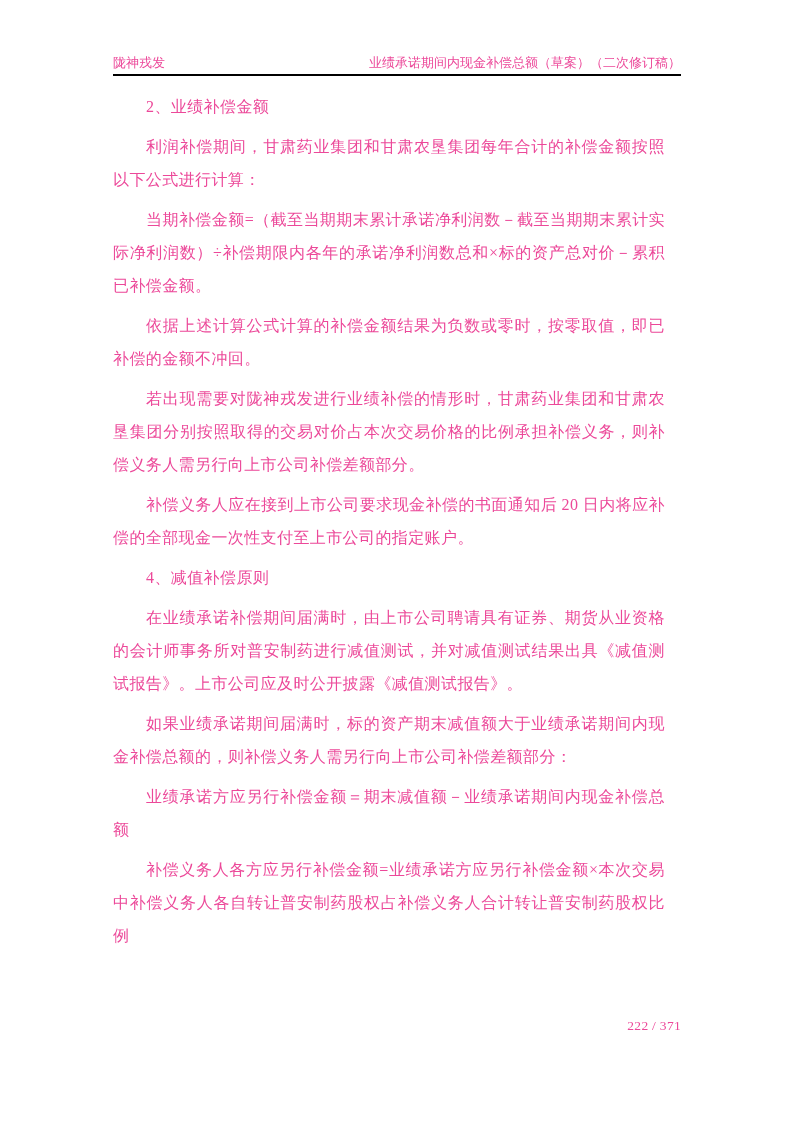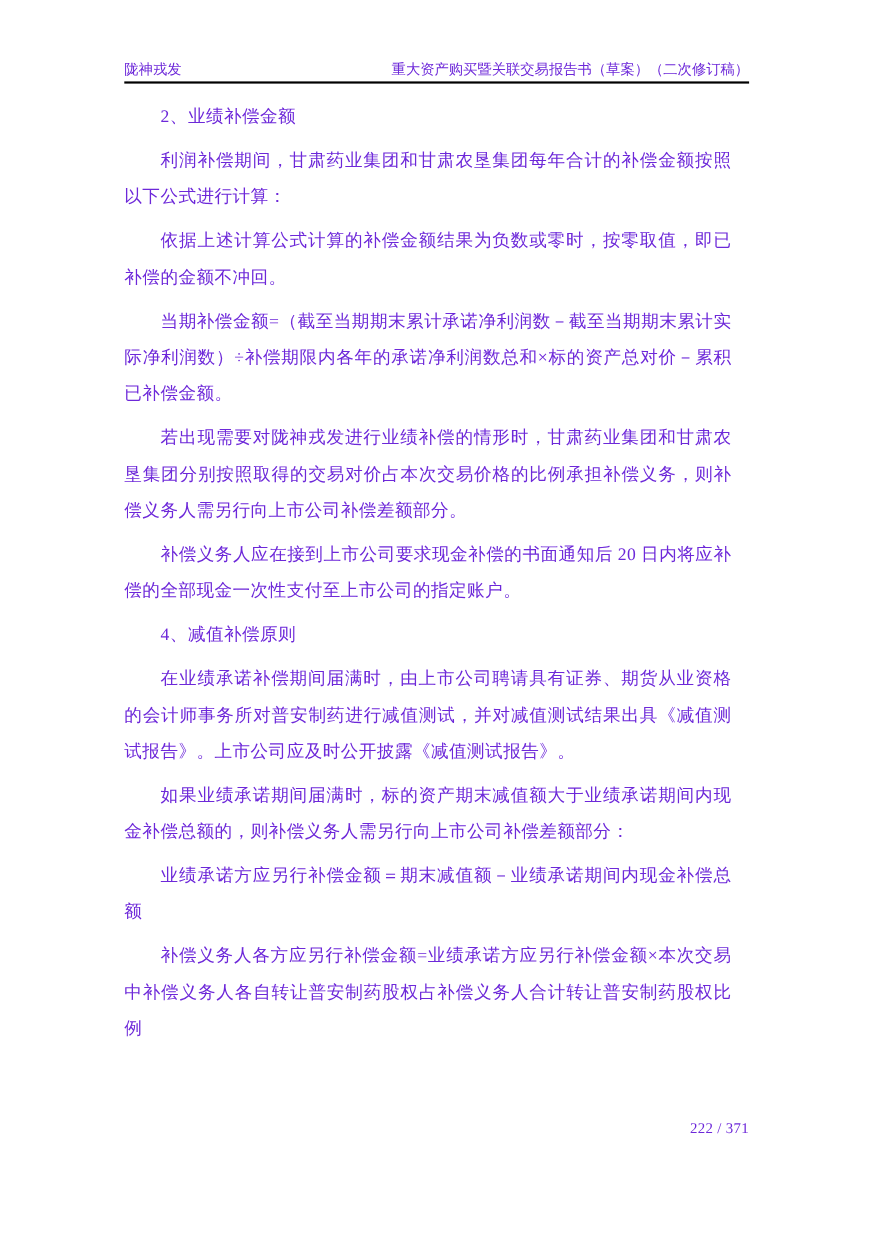--- a/index.html
+++ b/index.html
@@ -2,21 +2,21 @@
 <html lang="zh"><head>
 <meta charset="utf-8">
 <style>
   html, body { margin: 0; padding: 0; background: #e8e8e8; }
   .page {
     position: relative;
     width: 793px;
     height: 1122px;
     margin: 0 auto;
     background: #ffffff;
-    color: #6d28d9;
+    color: #ec4899;
     font-family: "Liberation Serif", "DejaVu Serif", serif;
     overflow: hidden;
   }
   .page-header {
     position: absolute;
     left: 113px;
     right: 112px;
     top: 54px;
     display: flex;
     justify-content: space-between;
@@ -54,28 +54,28 @@
     letter-spacing: 0.3px;
   }
 </style>
 </head>
 <body>
 
 <div class="page">
 
   <div class="page-header">
     <span>陇神戎发</span>
-    <span>重大资产购买暨关联交易报告书（草案）（二次修订稿）</span>
+    <span>业绩承诺期间内现金补偿总额（草案）（二次修订稿）</span>
   </div>
 
   <div class="doc-body">
     <p class="heading">2、业绩补偿金额</p>
     <p>利润补偿期间，甘肃药业集团和甘肃农垦集团每年合计的补偿金额按照以下公式进行计算：</p>
+    <p>当期补偿金额=（截至当期期末累计承诺净利润数－截至当期期末累计实际净利润数）÷补偿期限内各年的承诺净利润数总和×标的资产总对价－累积已补偿金额。</p>
     <p>依据上述计算公式计算的补偿金额结果为负数或零时，按零取值，即已补偿的金额不冲回。</p>
-    <p>当期补偿金额=（截至当期期末累计承诺净利润数－截至当期期末累计实际净利润数）÷补偿期限内各年的承诺净利润数总和×标的资产总对价－累积已补偿金额。</p>
     <p>若出现需要对陇神戎发进行业绩补偿的情形时，甘肃药业集团和甘肃农垦集团分别按照取得的交易对价占本次交易价格的比例承担补偿义务，则补偿义务人需另行向上市公司补偿差额部分。</p>
     <p>补偿义务人应在接到上市公司要求现金补偿的书面通知后 20 日内将应补偿的全部现金一次性支付至上市公司的指定账户。</p>
     <p class="heading">4、减值补偿原则</p>
     <p>在业绩承诺补偿期间届满时，由上市公司聘请具有证券、期货从业资格的会计师事务所对普安制药进行减值测试，并对减值测试结果出具《减值测试报告》。上市公司应及时公开披露《减值测试报告》。</p>
     <p>如果业绩承诺期间届满时，标的资产期末减值额大于业绩承诺期间内现金补偿总额的，则补偿义务人需另行向上市公司补偿差额部分：</p>
     <p>业绩承诺方应另行补偿金额＝期末减值额－业绩承诺期间内现金补偿总额</p>
     <p>补偿义务人各方应另行补偿金额=业绩承诺方应另行补偿金额×本次交易中补偿义务人各自转让普安制药股权占补偿义务人合计转让普安制药股权比例</p>
   </div>
 
   <div class="page-footer">222 / 371</div>

